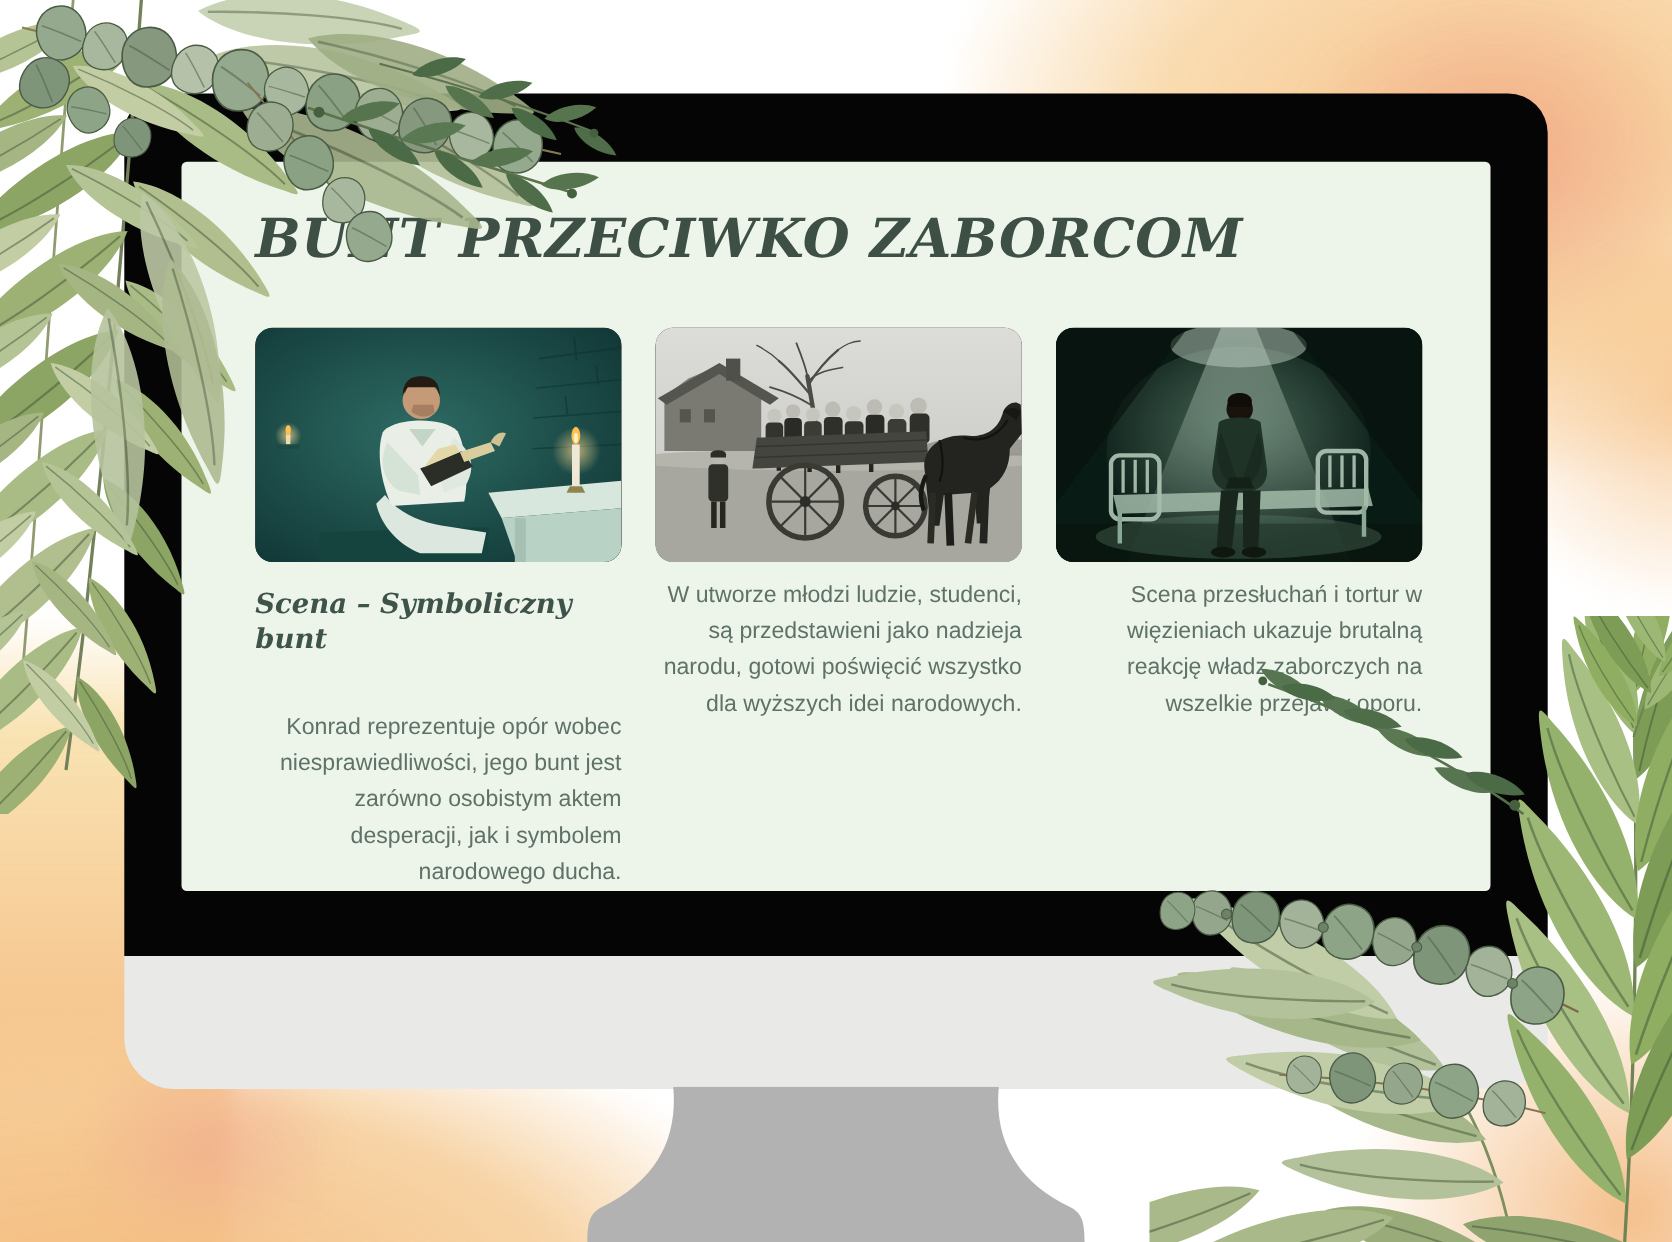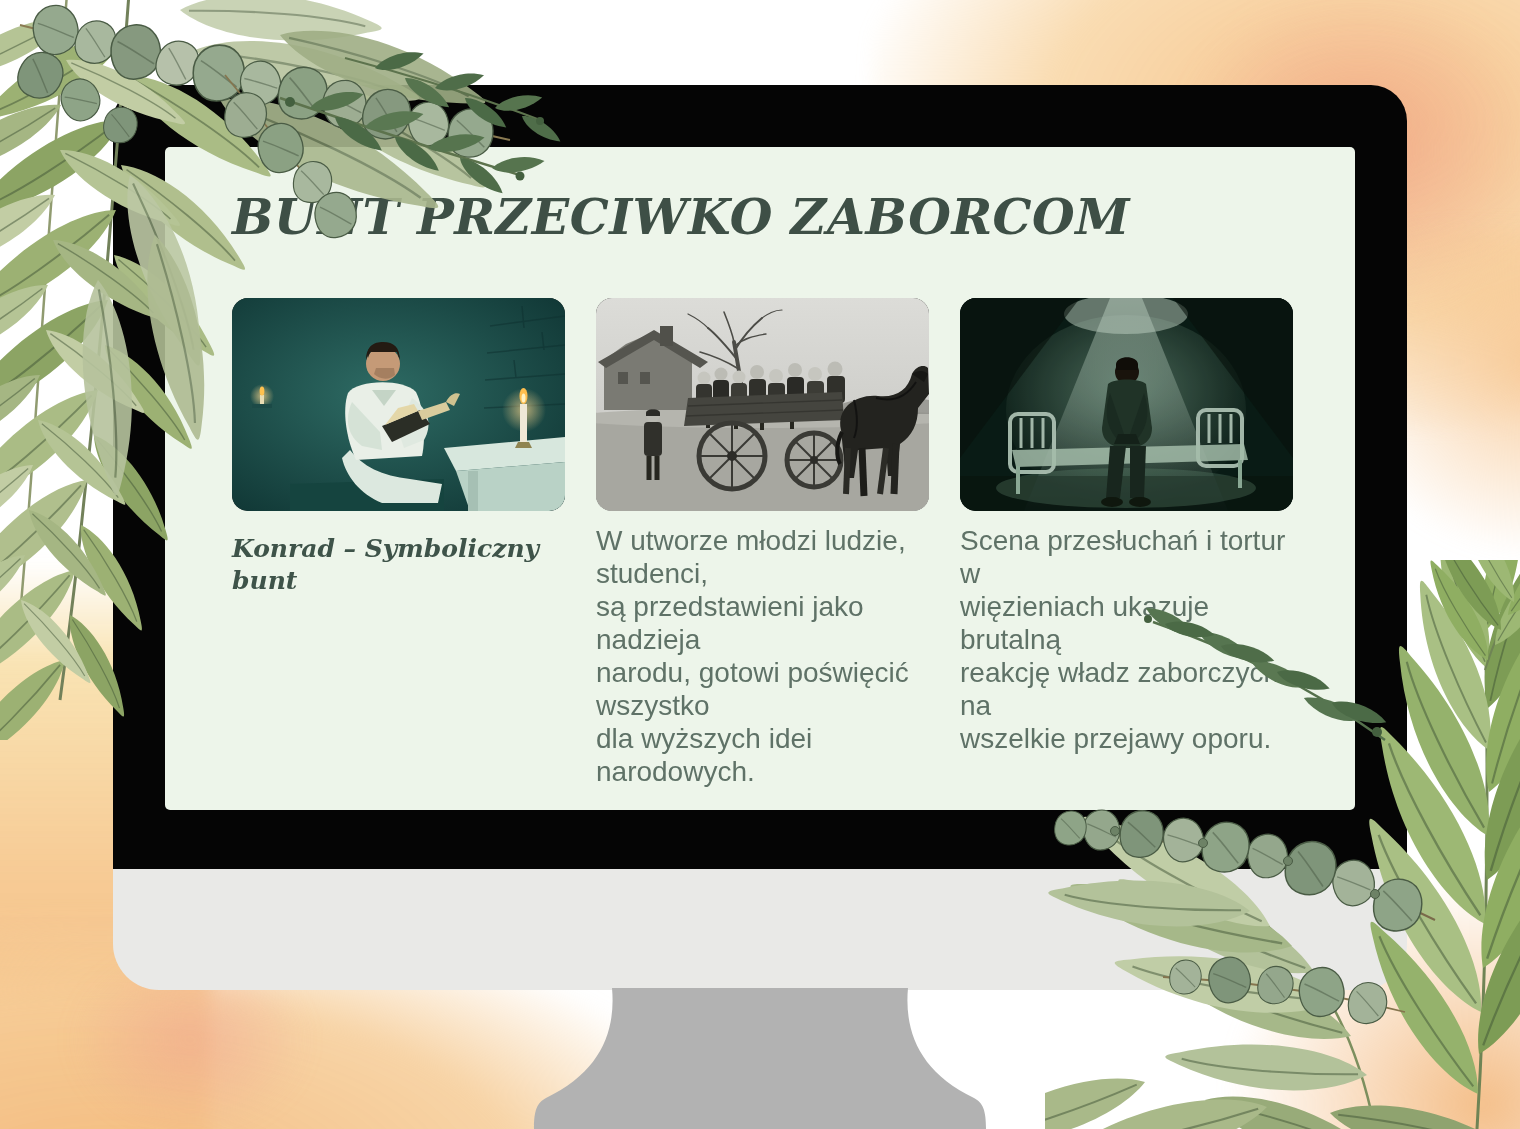--- a/index.html
+++ b/index.html
@@ -17,21 +17,21 @@
   .chin{position:absolute;left:113px;top:869px;width:1294px;height:121px;background:var(--chin-color,#e9e9e7);border-radius:0 0 46px 46px;z-index:1;}
   .stand-svg{position:absolute;left:0;top:988px;z-index:1;}
 
   .screen{position:absolute;left:52px;top:62px;width:1190px;height:663px;background:var(--slide-bg,#edf5ea);border-radius:5px;overflow:hidden;}
   .slide-title{position:absolute;left:67px;top:44px;margin:0;font-family:"DejaVu Serif","Liberation Serif",serif;font-style:italic;font-weight:700;font-size:49px;line-height:1.1;letter-spacing:.5px;color:var(--title-color,#3e4f46);}
   .cols{position:absolute;left:67px;top:151px;display:flex;gap:31px;}
   .col{width:333px;}
   .card-image{width:333px;height:213px;border-radius:16px;overflow:hidden;background:#222;}
   .card-image svg{display:block;}
   .col-heading{margin:22px 0 0 0;font-family:"DejaVu Serif","Liberation Serif",serif;font-style:italic;font-weight:700;font-size:25px;line-height:32px;color:var(--heading-color,#3e5349);}
-  .col-body{margin:13px 0 0 0;font-size:28px;line-height:33px;color:var(--body-color,#5f7267);white-space:pre-line;}
+  .col-body{margin:13px 0 0 0;font-size:21px;line-height:33px;color:var(--body-color,#5f7267);white-space:pre-line;text-align:right;}
   .col-1 .col-body{margin-top:47px;}
 
   .foliage{position:absolute;z-index:2;pointer-events:none;}
   #foliage-tl{left:-20px;top:-20px;}
   #foliage-br{left:1045px;top:560px;}
 </style>
 </head>
 <body>
 
 <div class="stage">
@@ -109,21 +109,26 @@
               <path d="M150 128 L188 112 L198 126 L160 144 Z" fill="#2b2e26"></path>
               <path d="M153 127 L186 113 L182 106 L166 110 Z" fill="#e4d7a8"></path>
               <path d="M186 113 L214 104 L218 112 L190 122 Z" fill="#d9cc9d"></path>
               <path d="M214 104 C218 96 224 94 228 96 L222 108 Z" fill="#cfc290"></path>
               <circle cx="151" cy="66" r="17" fill="#c59a77"></circle>
               <path d="M136 60 C134 48 142 44 151 44 C162 44 168 50 167 60 C166 51 158 48 150 48 C142 48 138 53 136 60 Z" fill="#241b13"></path>
               <path d="M134 62 C134 50 140 45 151 45 C162 45 168 52 168 62 L165 54 L137 54 Z" fill="#241b13"></path>
               <path d="M142 76 C148 82 158 82 163 77 L162 70 L144 70 Z" fill="#8a6a4e" opacity=".55"></path>
             </svg>
           </div>
-          <h3 class="col-heading">Konrad – Symboliczny bunt</h3>
+          <h3 class="col-heading">Scena – Symboliczny bunt</h3>
+          <p class="col-body">Konrad reprezentuje opór wobec
+niesprawiedliwości, jego bunt jest
+zarówno osobistym aktem
+desperacji, jak i symbolem
+narodowego ducha.</p>
         </div>
 
         <div class="col col-2">
           <div class="card-image">
             <svg viewBox="0 0 333 213" width="333" height="213" preserveAspectRatio="none">
               <defs>
                 <linearGradient id="g2s" x1="0" y1="0" x2="0" y2="1">
                   <stop offset="0" stop-color="#dcdcd8"></stop>
                     <stop offset="1" stop-color="#c3c3bf"></stop>
                 </linearGradient>

